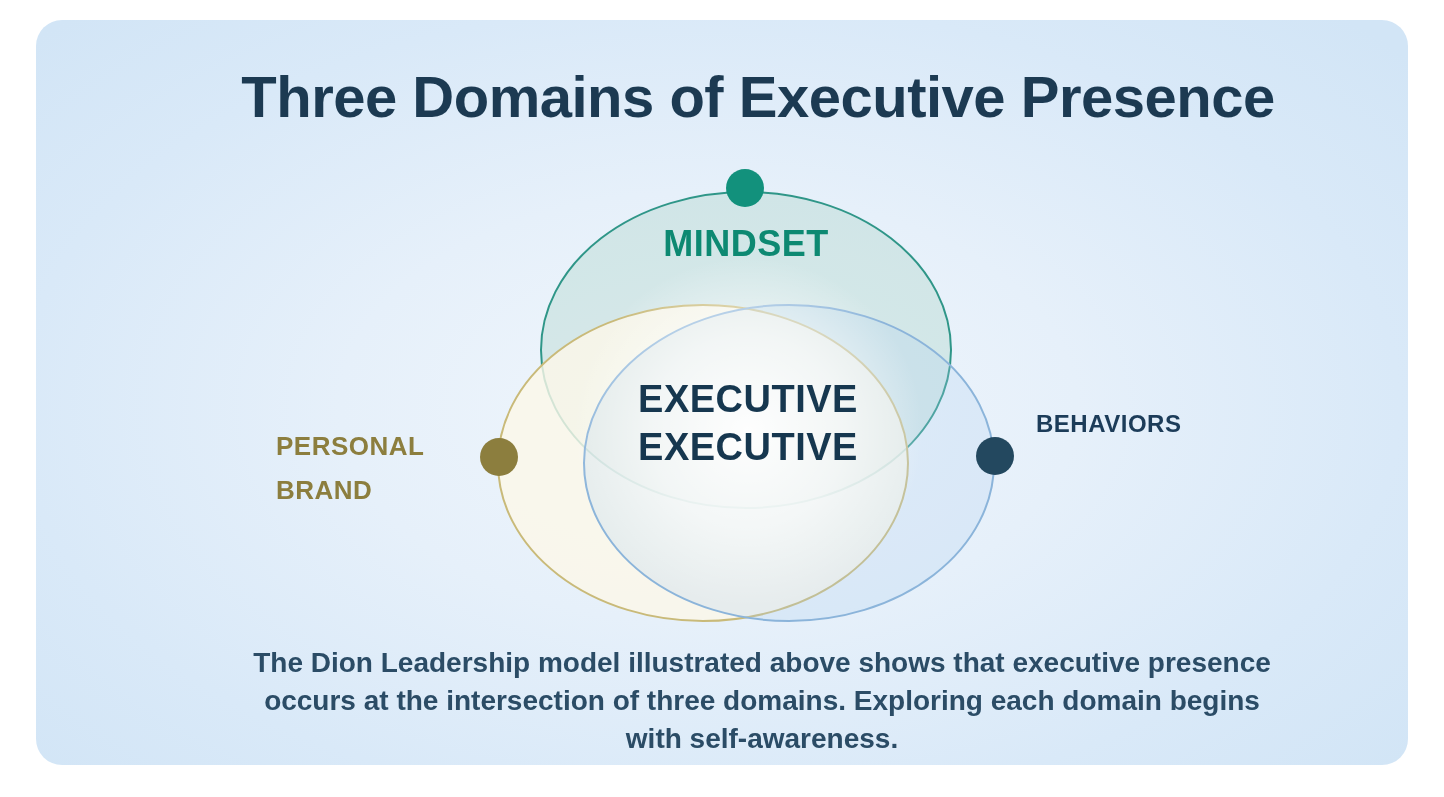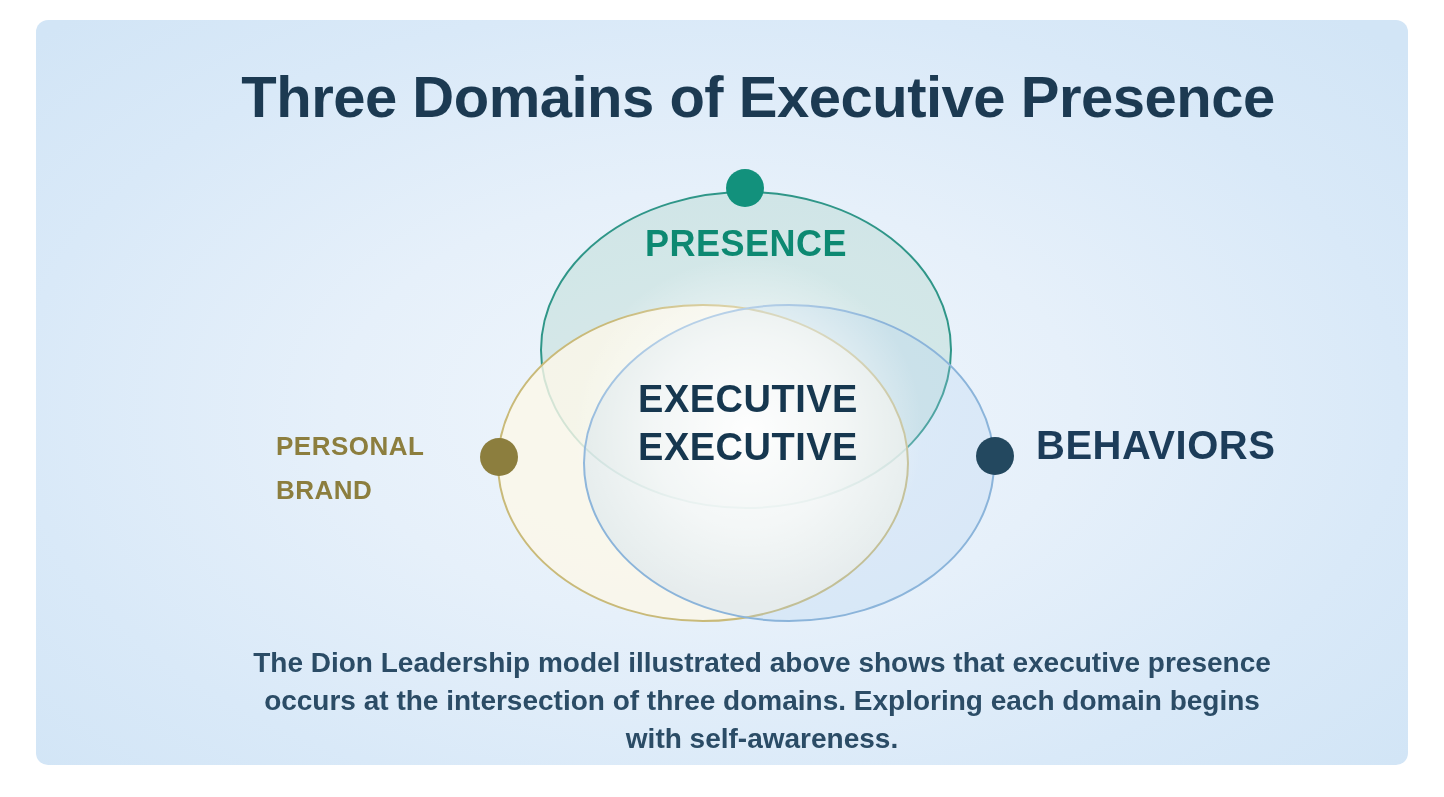--- a/index.html
+++ b/index.html
@@ -15,21 +15,21 @@
     position: relative;
     width: 1444px;
     height: 797px;
   }
   .card {
     position: absolute;
     left: 36px;
     top: 20px;
     width: 1372px;
     height: 745px;
-    border-radius: 12px;
+    border-radius: 26px;
     background: radial-gradient(ellipse 920px 540px at 49% 52%,
                 #f0f6fc 0%, #e6f0fa 40%, #d9e9f8 75%, #d2e5f6 100%);
   }
   .venn-svg {
     position: absolute;
     left: 0;
     top: 0;
     width: 1444px;
     height: 797px;
     pointer-events: none;
@@ -63,22 +63,22 @@
   .label-personal-brand {
     left: 240px;
     top: 404px;
     font-size: 26px;
     line-height: 44px;
     color: #8c7e3e;
     text-align: left;
   }
   .label-behaviors {
     left: 1000px;
-    top: 403px;
-    font-size: 40px;
+    top: 390px;
+    font-size: 24px;
     color: #1c3c59;
   }
   .label-center {
     left: 712px;
     top: 355px;
     transform: translateX(-50%);
     text-align: center;
     font-size: 38px;
     line-height: 48px;
     color: #16374f;
@@ -122,21 +122,21 @@
 
       <circle cx="712" cy="412" r="175" fill="url(#centerGlow)"></circle>
 
       <circle cx="709" cy="168" r="19" fill="#12917c"></circle>
 
       <circle cx="463" cy="437" r="19" fill="#8c7e3e"></circle>
 
       <circle cx="959" cy="436" r="19" fill="#23485f"></circle>
     </svg>
 
-    <div class="label label-mindset">PRESENCE</div>
+    <div class="label label-mindset">MINDSET</div>
 
     <div class="label label-personal-brand">
       <div>PERSONAL</div>
       <div>BRAND</div>
     </div>
 
     <div class="label label-behaviors">BEHAVIORS</div>
 
     <div class="label label-center">
       <div>EXECUTIVE</div>

